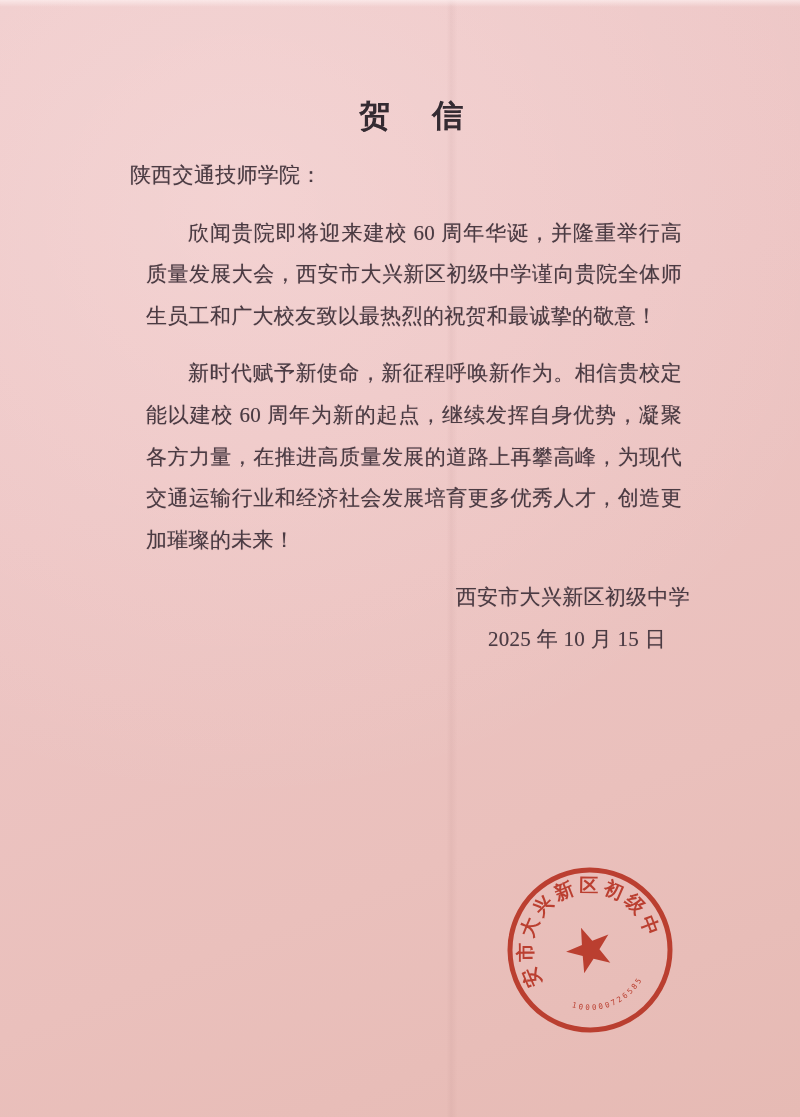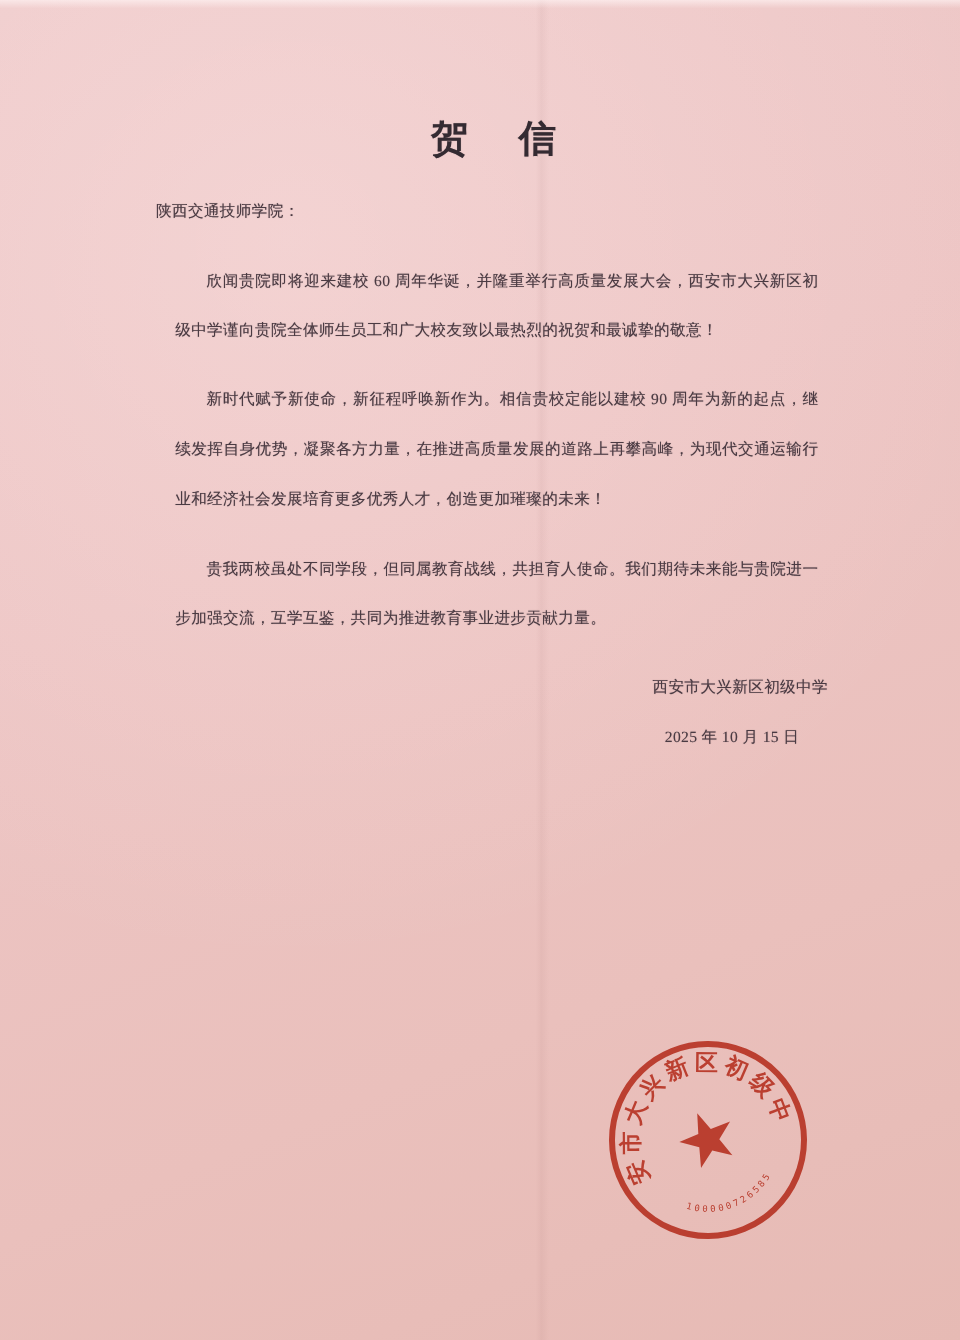--- a/index.html
+++ b/index.html
@@ -33,21 +33,21 @@
     text-align: center;
     font-size: 31px;
     line-height: 38px;
     font-weight: 600;
     letter-spacing: 0.18em;
     color: #342b32;
     text-shadow: 0 0 0.6px rgba(60,40,50,0.55);
   }
   .letter-body {
     margin-top: 20px;
-    font-size: 13px;
+    font-size: 21px;
     line-height: 41.6px;
     text-align: justify;
     letter-spacing: 0.3px;
     text-shadow: 0 0 0.7px rgba(75,59,67,0.5);
   }
   .salutation {
     text-indent: 0;
   }
   .para {
     margin: 16px;
@@ -103,23 +103,22 @@
 <div class="page">
 
   <h1 class="title">贺　信</h1>
 
   <div class="letter-body">
     <div class="salutation">陕西交通技师学院：</div>
 
     <p class="para">欣闻贵院即将迎来建校 60 周年华诞，并隆重举行高质量发展大会，西安市大兴新区初级中学谨向贵院全体师生员工和广大校友致以最热烈的祝贺和最诚挚的敬意！</p>
 
 
-    <p class="para">新时代赋予新使命，新征程呼唤新作为。相信贵校定能以建校 90 周年为新的起点，继续发挥自身优势，凝聚各方力量，在推进高质量发展的道路上再攀高峰，为现代交通运输行业和经济社会发展培育更多优秀人才，创造更加璀璨的未来！</p>
+    <p class="para">新时代赋予新使命，新征程呼唤新作为。相信贵校定能以建校 60 周年为新的起点，继续发挥自身优势，凝聚各方力量，在推进高质量发展的道路上再攀高峰，为现代交通运输行业和经济社会发展培育更多优秀人才，创造更加璀璨的未来！</p>
 
-    <p class="para">贵我两校虽处不同学段，但同属教育战线，共担育人使命。我们期待未来能与贵院进一步加强交流，互学互鉴，共同为推进教育事业进步贡献力量。</p>
 
 
     <div class="sig-block">
       <div class="signature">西安市大兴新区初级中学</div>
       <div class="sig-date">2025 年 10 月 15 日</div>
     </div>
   </div>
 
   <svg class="seal" viewBox="0 0 170 170" xmlns="http://www.w3.org/2000/svg">
     <g transform="rotate(-22 85 85)">

